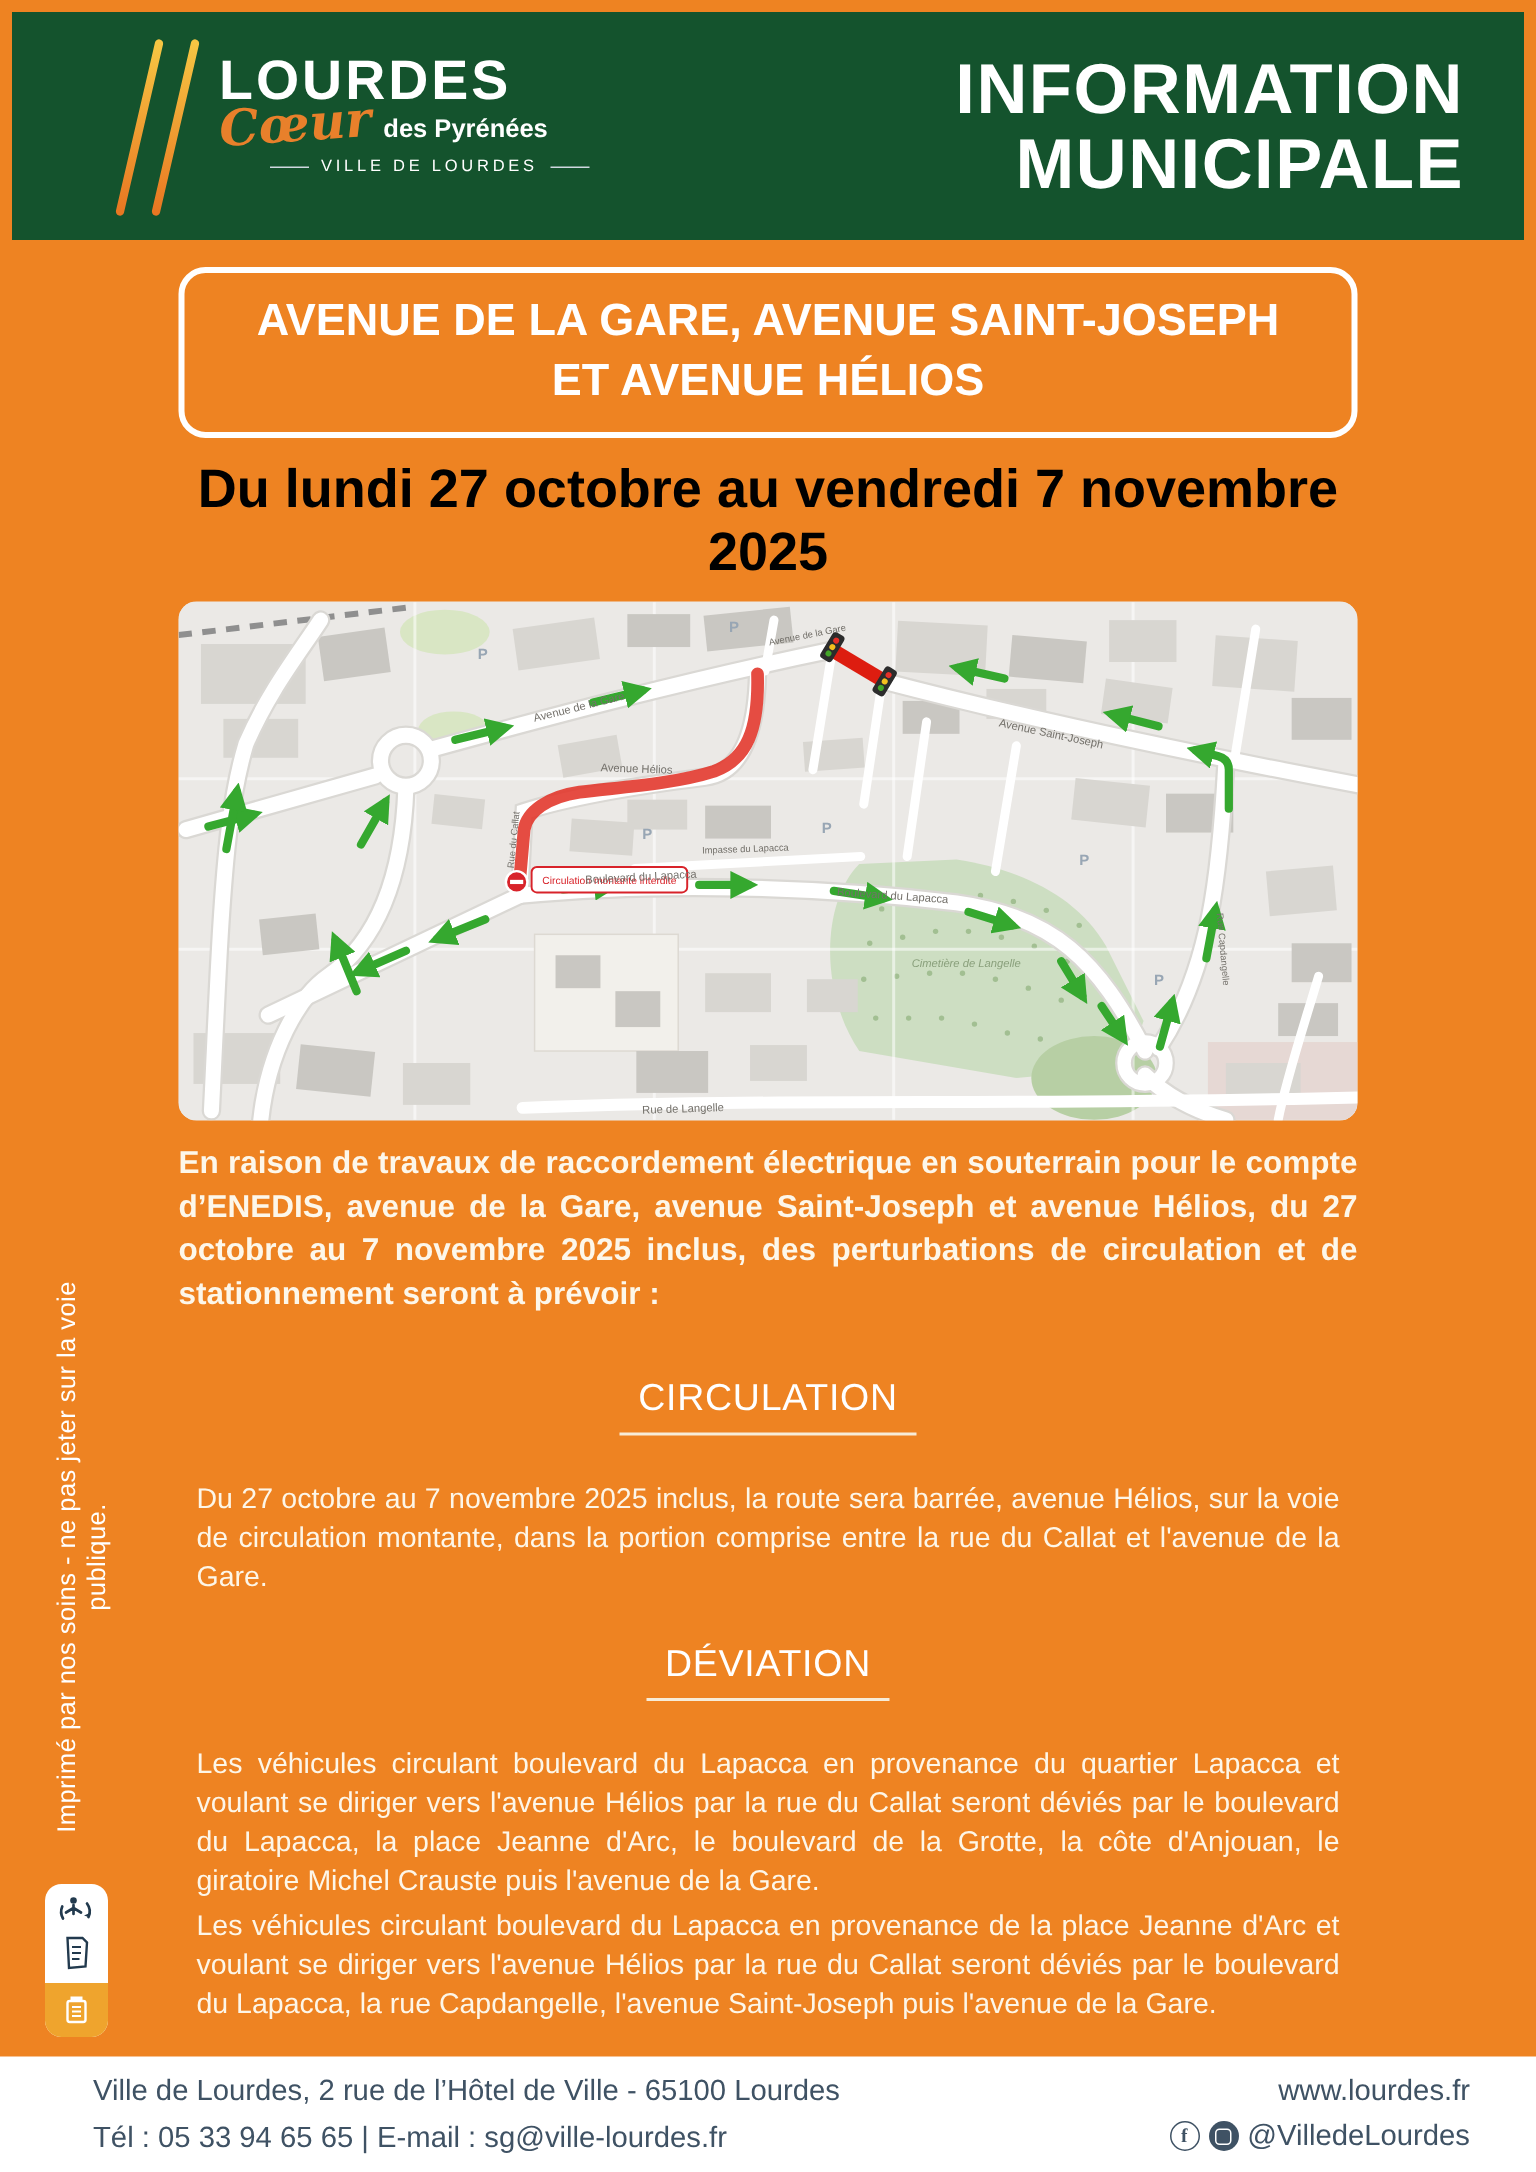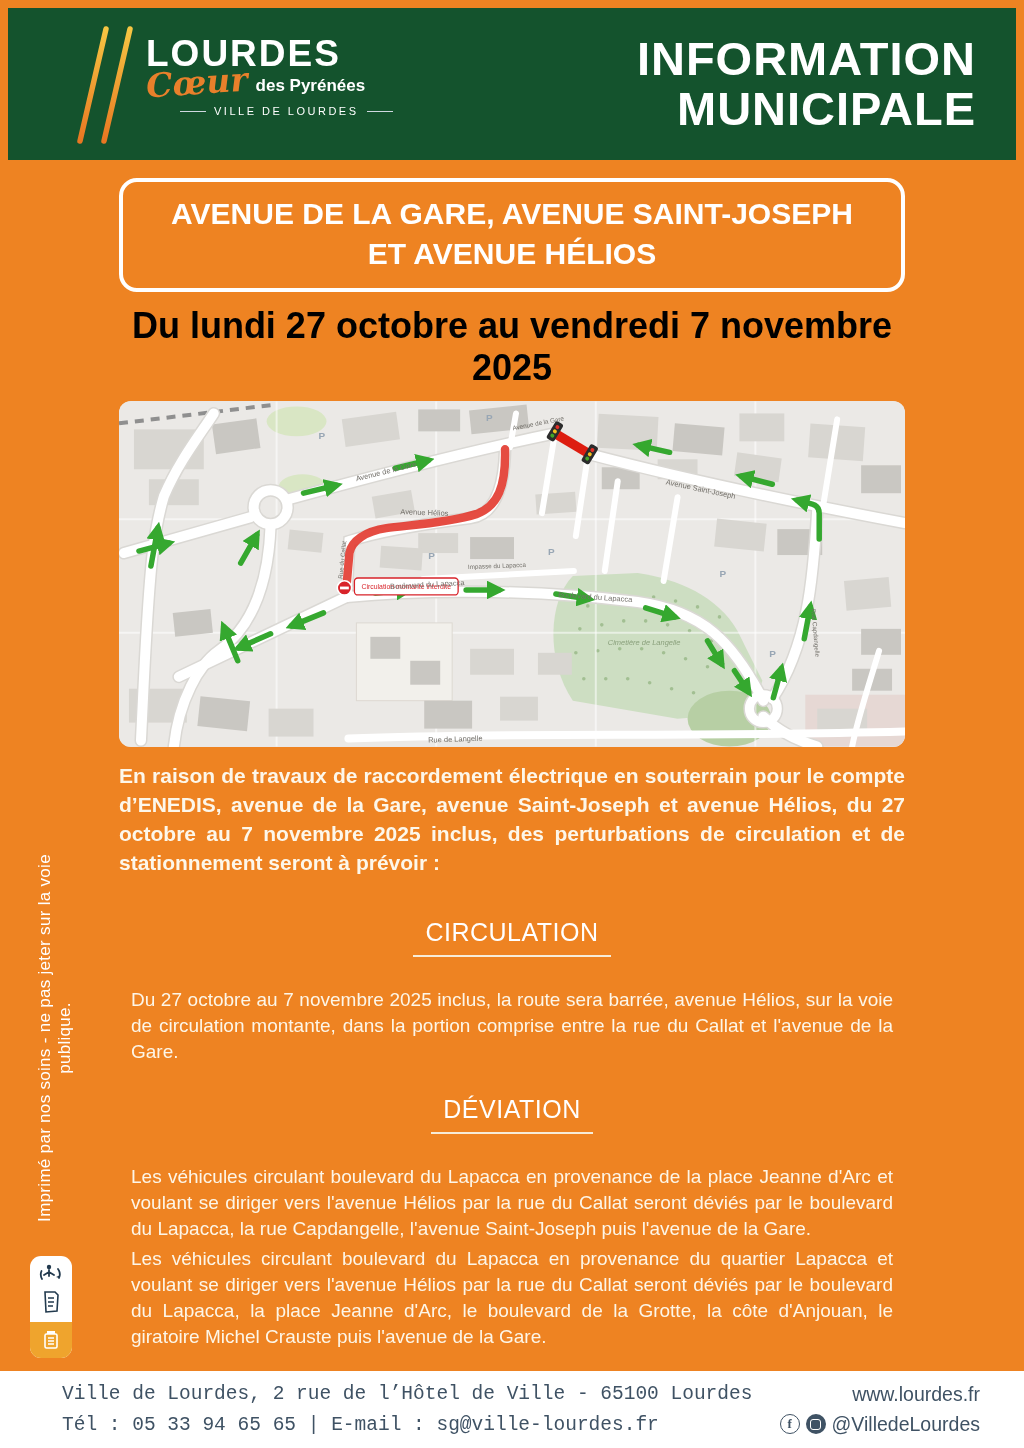--- a/index.html
+++ b/index.html
@@ -57,21 +57,21 @@
   .eco-badge .bin{
     margin-top:auto;width:100%;height:36px;background:#efa42d;
     display:flex;align-items:center;justify-content:center;line-height:0;
   }
   
   .footer{
     position:absolute;left:0;right:0;bottom:0;height:77px;background:#fff;
     display:flex;justify-content:space-between;align-items:center;
     padding:0 44px 0 62px;box-sizing:border-box;color:#3f5264;
   }
-  .footer .addr{font-size:19.5px;line-height:1.55;font-family:Liberation Mono, monospace;}
+  .footer .addr{font-size:19.5px;line-height:1.55;}
   .footer .right{text-align:right;font-size:19.5px;line-height:1.5;}
   .social-row{display:flex;align-items:center;justify-content:flex-end;gap:6px;}
   .fb-badge{
     width:20px;height:20px;border:1.6px solid #3f5264;border-radius:50%;box-sizing:border-box;
     display:inline-flex;align-items:center;justify-content:center;
     font-family:"Liberation Serif",serif;font-weight:bold;font-size:13px;color:#3f5264;
   }
   .ig-badge{
     width:20px;height:20px;border-radius:50%;background:#3f5264;box-sizing:border-box;
     display:inline-flex;align-items:center;justify-content:center;
@@ -341,22 +341,22 @@
       <text class="pk" x="652" y="256">P</text>
     </svg>
   </div>
 
   <p class="intro">En raison de travaux de raccordement électrique en souterrain pour le compte d’ENEDIS, avenue de la Gare, avenue Saint-Joseph et avenue Hélios, du 27 octobre au 7 novembre 2025 inclus, des perturbations de circulation et de stationnement seront à prévoir :</p>
 
   <div class="h2wrap"><h2 class="section-h">CIRCULATION</h2></div>
   <p class="body-p">Du 27 octobre au 7 novembre 2025 inclus, la route sera barrée, avenue Hélios, sur la voie de circulation montante, dans la portion comprise entre la rue du Callat et l'avenue de la Gare.</p>
 
   <div class="h2wrap"><h2 class="section-h">DÉVIATION</h2></div>
+  <p class="body-p">Les véhicules circulant boulevard du Lapacca en provenance du quartier Lapacca et voulant se diriger vers l'avenue Hélios par la rue du Callat seront déviés par le boulevard du Lapacca, la place Jeanne d'Arc, le boulevard de la Grotte, la côte d'Anjouan, le giratoire Michel Crauste puis l'avenue de la Gare.</p>
   <p class="body-p">Les véhicules circulant boulevard du Lapacca en provenance de la place Jeanne d'Arc et voulant se diriger vers l'avenue Hélios par la rue du Callat seront déviés par le boulevard du Lapacca, la rue Capdangelle, l'avenue Saint-Joseph puis l'avenue de la Gare.</p>
-  <p class="body-p">Les véhicules circulant boulevard du Lapacca en provenance du quartier Lapacca et voulant se diriger vers l'avenue Hélios par la rue du Callat seront déviés par le boulevard du Lapacca, la place Jeanne d'Arc, le boulevard de la Grotte, la côte d'Anjouan, le giratoire Michel Crauste puis l'avenue de la Gare.</p>
 
   <div class="h2wrap" style="margin-top:14px;"><h2 class="section-h">STATIONNEMENT</h2></div>
   <p class="body-p" style="margin-top:6px;">Du 27 octobre au 7 novembre 2025 inclus, le stationnement est interdit avenue Saint-Joseph au droit des immeubles sis n° 1, 3 et 5 en fonction des besoins et de l'avancement des travaux.</p>
 
 </main>
 
 <div class="vtext">Imprimé par nos soins - ne pas jeter sur la voie publique.</div>
 
 <div class="eco-badge">
   <span class="tri">

